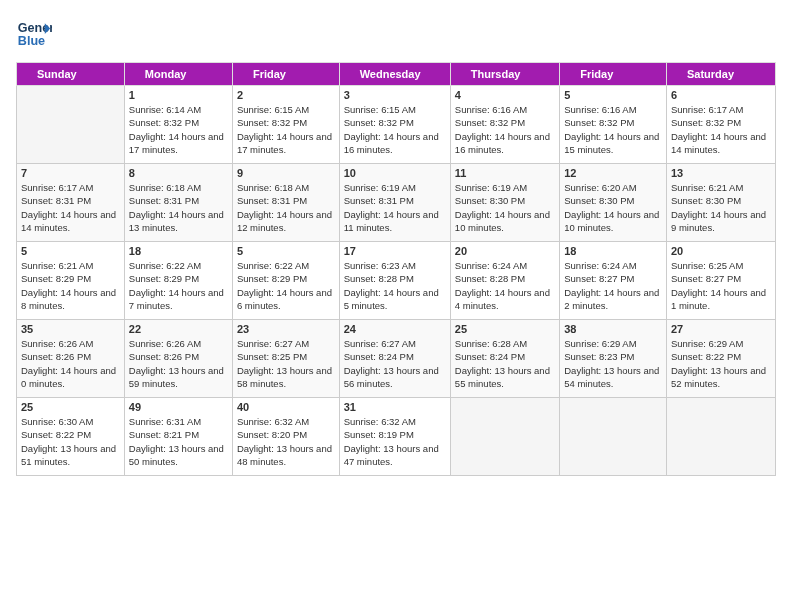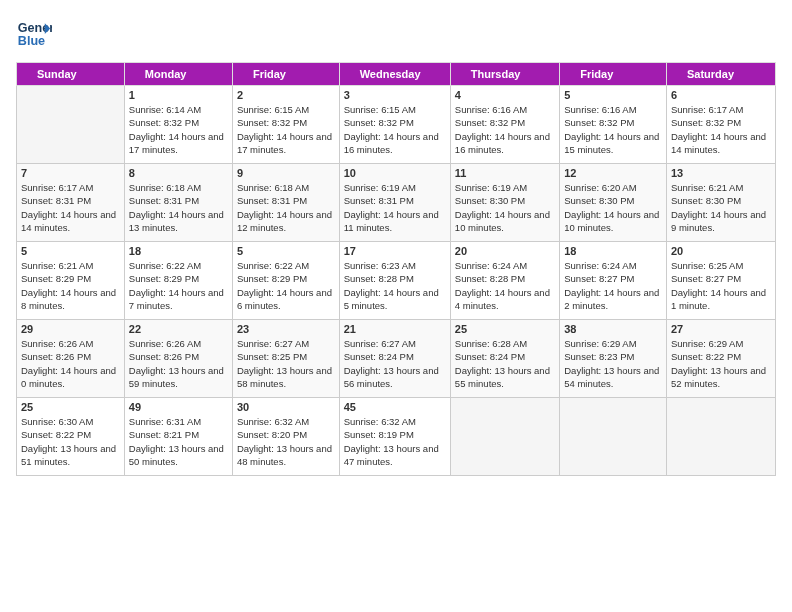--- a/index.html
+++ b/index.html
@@ -198,33 +198,33 @@
             <span class="day-number">18</span>
             <div class="day-info">Sunrise: 6:24 AM<br>Sunset: 8:27 PM<br>Daylight: 14 hours and 2 minutes.</div>
           </td>
           <td>
             <span class="day-number">20</span>
             <div class="day-info">Sunrise: 6:25 AM<br>Sunset: 8:27 PM<br>Daylight: 14 hours and 1 minute.</div>
           </td>
         </tr>
         <tr>
           <td>
-            <span class="day-number">29</span>
+            <span class="day-number">35</span>
             <div class="day-info">Sunrise: 6:26 AM<br>Sunset: 8:26 PM<br>Daylight: 14 hours and 0 minutes.</div>
           </td>
           <td>
             <span class="day-number">22</span>
             <div class="day-info">Sunrise: 6:26 AM<br>Sunset: 8:26 PM<br>Daylight: 13 hours and 59 minutes.</div>
           </td>
           <td>
             <span class="day-number">23</span>
             <div class="day-info">Sunrise: 6:27 AM<br>Sunset: 8:25 PM<br>Daylight: 13 hours and 58 minutes.</div>
           </td>
           <td>
-            <span class="day-number">21</span>
+            <span class="day-number">24</span>
             <div class="day-info">Sunrise: 6:27 AM<br>Sunset: 8:24 PM<br>Daylight: 13 hours and 56 minutes.</div>
           </td>
           <td>
             <span class="day-number">25</span>
             <div class="day-info">Sunrise: 6:28 AM<br>Sunset: 8:24 PM<br>Daylight: 13 hours and 55 minutes.</div>
           </td>
           <td>
             <span class="day-number">38</span>
             <div class="day-info">Sunrise: 6:29 AM<br>Sunset: 8:23 PM<br>Daylight: 13 hours and 54 minutes.</div>
           </td>
@@ -236,25 +236,25 @@
         <tr>
           <td>
             <span class="day-number">25</span>
             <div class="day-info">Sunrise: 6:30 AM<br>Sunset: 8:22 PM<br>Daylight: 13 hours and 51 minutes.</div>
           </td>
           <td>
             <span class="day-number">49</span>
             <div class="day-info">Sunrise: 6:31 AM<br>Sunset: 8:21 PM<br>Daylight: 13 hours and 50 minutes.</div>
           </td>
           <td>
-            <span class="day-number">30</span>
+            <span class="day-number">40</span>
             <div class="day-info">Sunrise: 6:32 AM<br>Sunset: 8:20 PM<br>Daylight: 13 hours and 48 minutes.</div>
           </td>
           <td>
-            <span class="day-number">45</span>
+            <span class="day-number">31</span>
             <div class="day-info">Sunrise: 6:32 AM<br>Sunset: 8:19 PM<br>Daylight: 13 hours and 47 minutes.</div>
           </td>
           <td class="empty"></td>
           <td class="empty"></td>
           <td class="empty"></td>
         </tr>
       </tbody>
   </table>
 </div>
 

